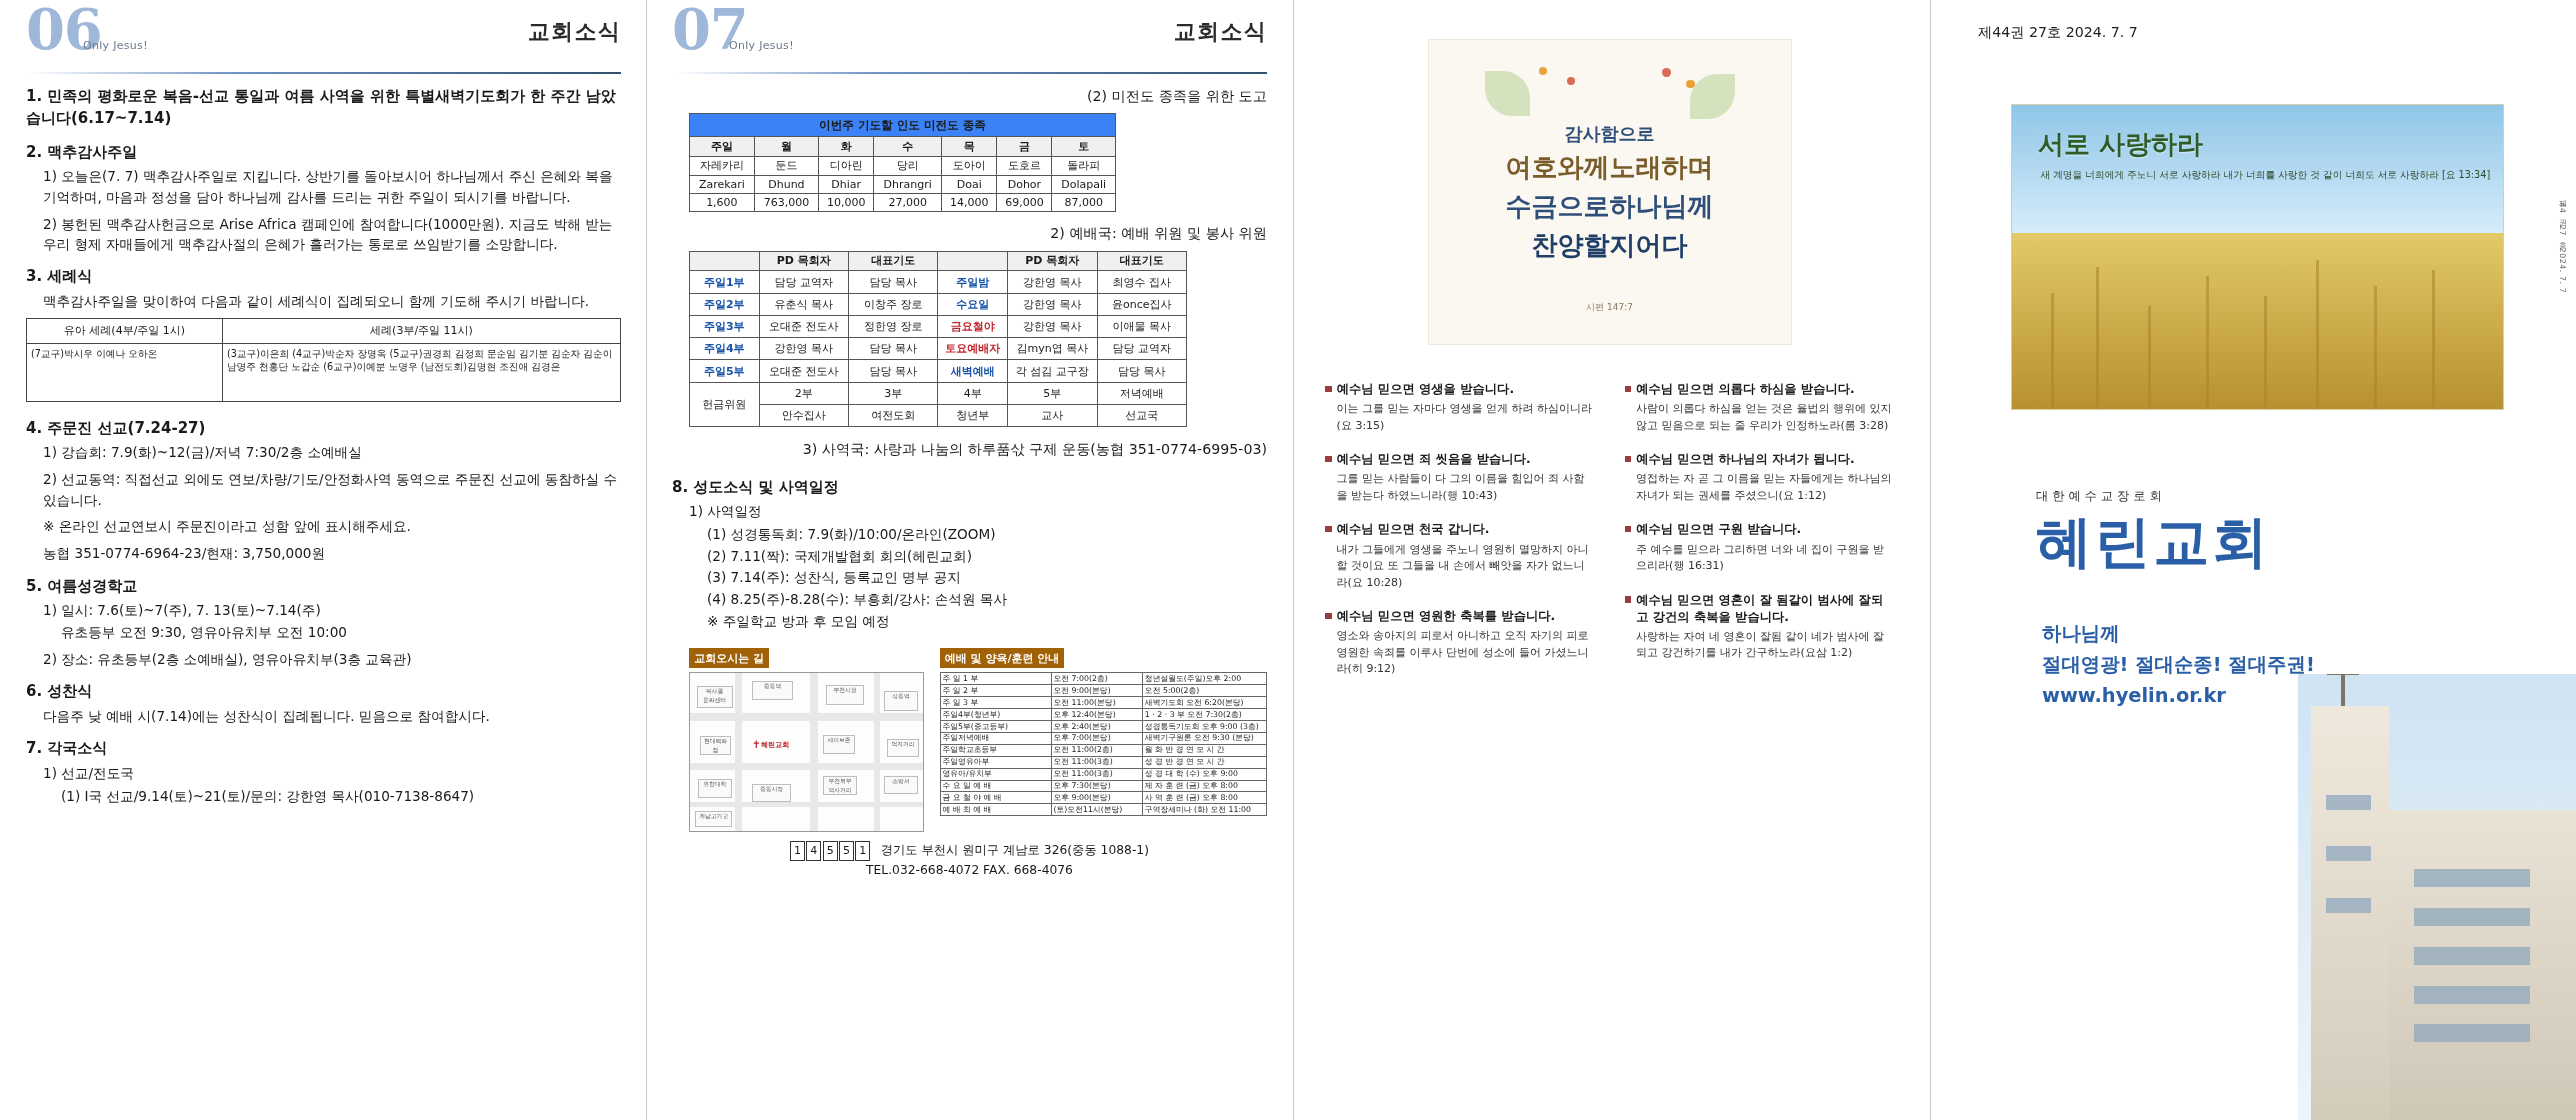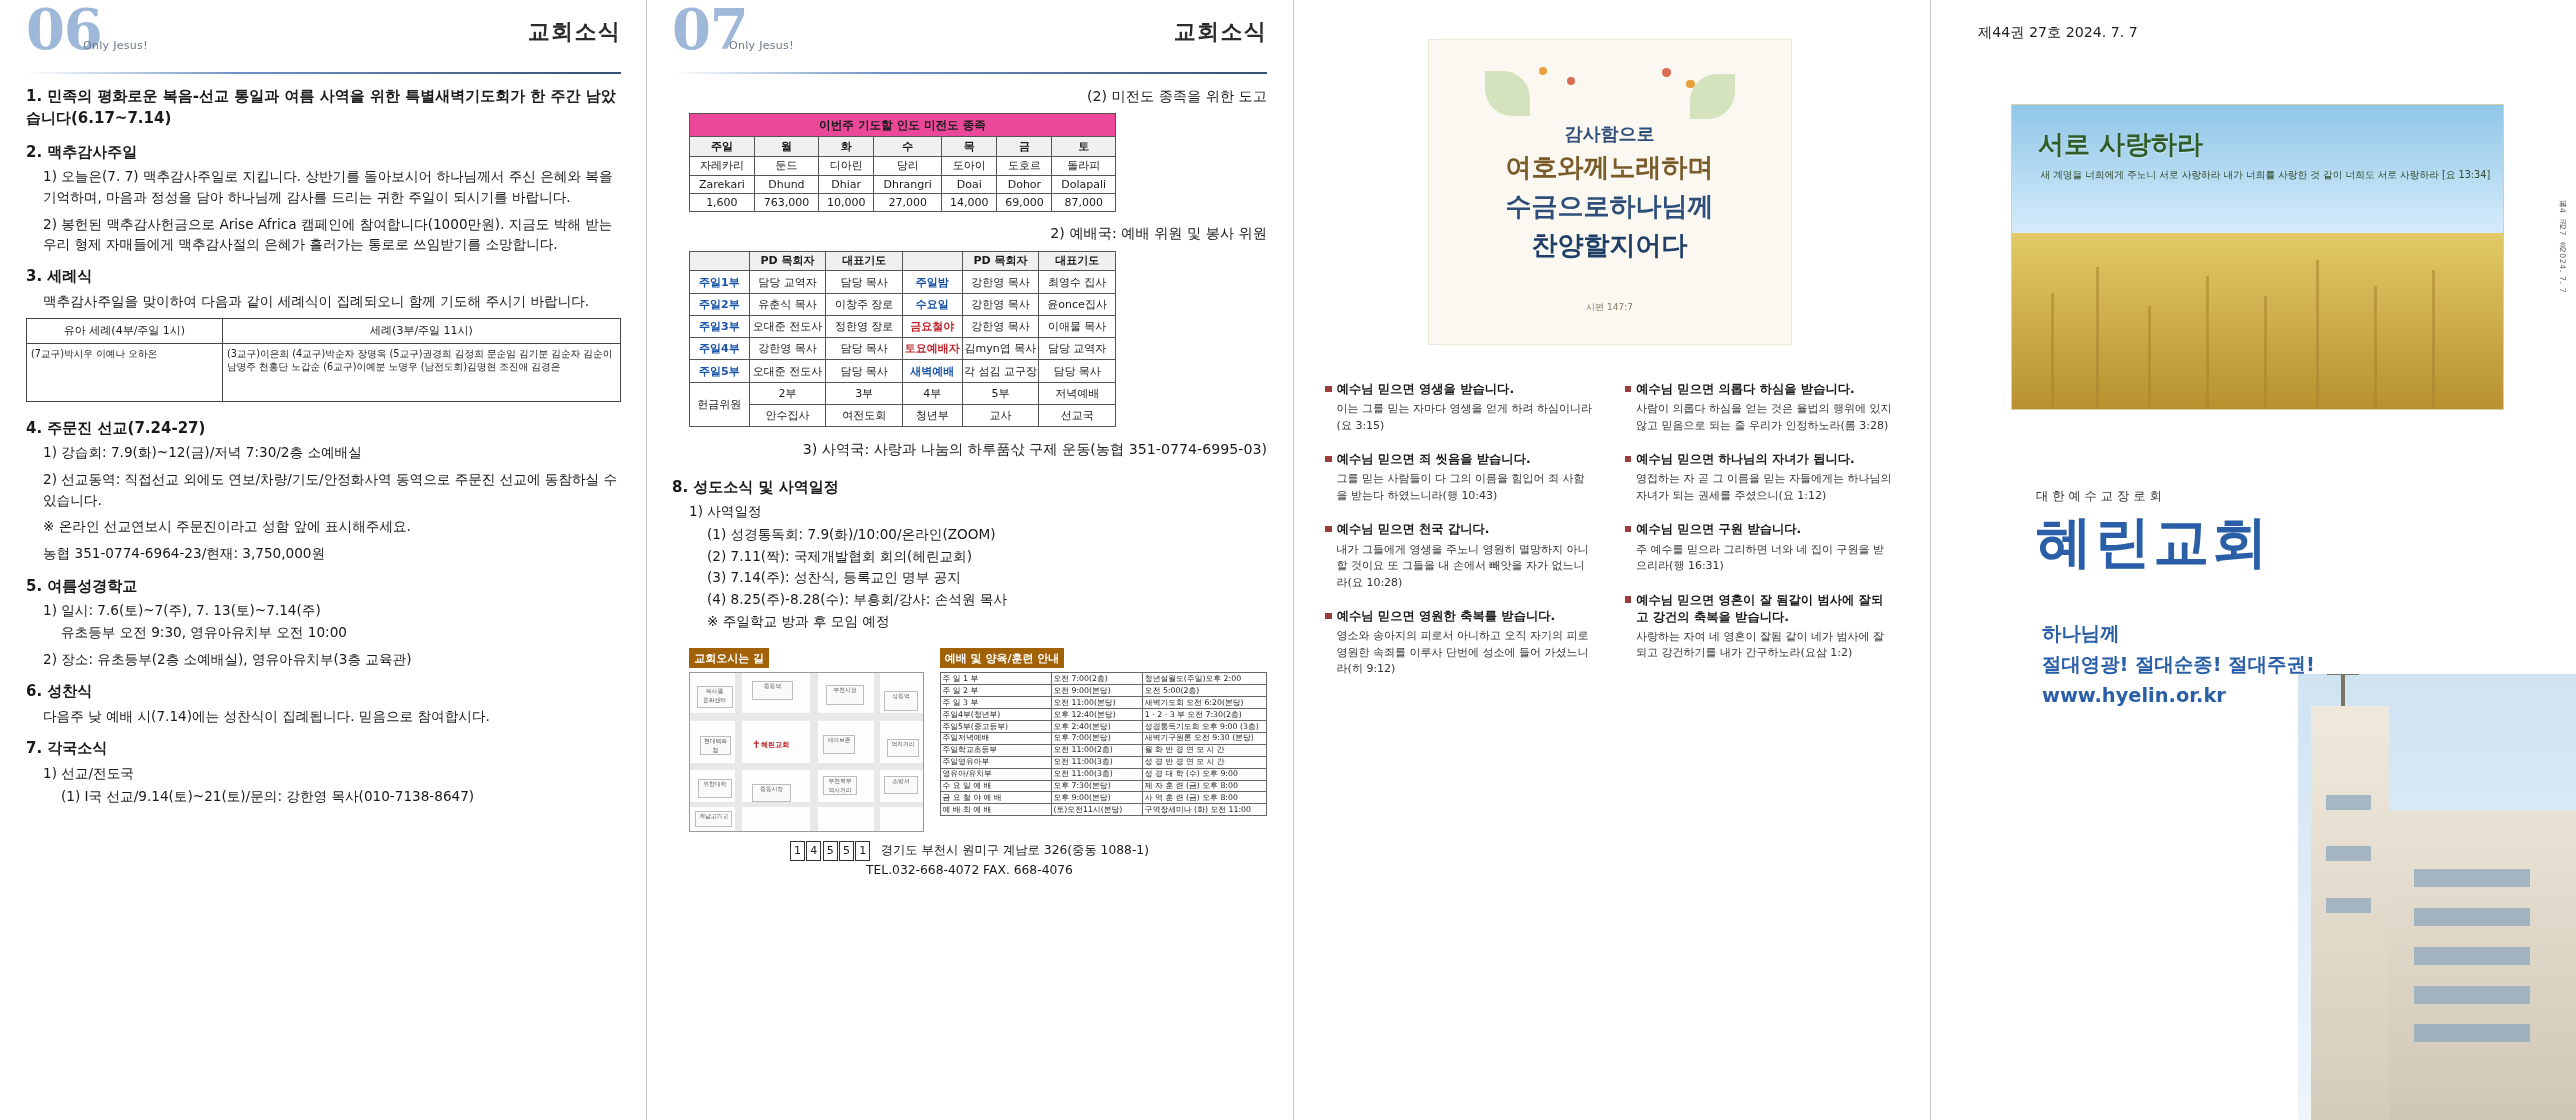--- a/index.html
+++ b/index.html
@@ -29,22 +29,22 @@
   .tbl td,.tbl th{border:0.6px solid #555;text-align:center;padding:1.9px 1.3px;font-size:11px;}
   .tbl th{font-weight:700;background:#f0f0f0;}
 
   .sacrament{width:100%;margin-top:6.5px;}
   .sacrament td{border:0.6px solid #444;font-size:11px;padding:4.5px 3.9px;vertical-align:top;}
   .sacrament .hdr{text-align:center;font-weight:400;}
 
   
   .tbl-wrap{margin:6.5px 0 11.6px 17px;}
   .prayer-tbl{width:427px;}
-  .prayer-tbl .cap{background:#ec4899;font-weight:700;font-size:11.6px;padding:3.2px;border:0.6px solid #555;}
-  .worship-tbl{width:427px;padding-left:12px;}
+  .prayer-tbl .cap{background:#3b82f6;font-weight:700;font-size:11.6px;padding:3.2px;border:0.6px solid #555;}
+  .worship-tbl{width:498px;padding-left:12px;}
   .worship-tbl td{height:17.5px;}
   .worship-tbl .blue{color:#1853a8;font-weight:700;}
   .worship-tbl .red{color:#c0232b;font-weight:700;}
 
   
   .box-head{background:#a16207;color:#fff;font-size:11px;font-weight:700;padding:2.6px 5.2px;display:inline-block;}
   .mini-tbl td{border:0.6px solid #666;font-size:7.8px;padding:0.6px 1.9px;line-height:1.25;}
 
   .map{border:0.6px solid #999;background:#fdfdfd;position:relative;}
   .map .road{position:absolute;background:#e8e8e8;}

